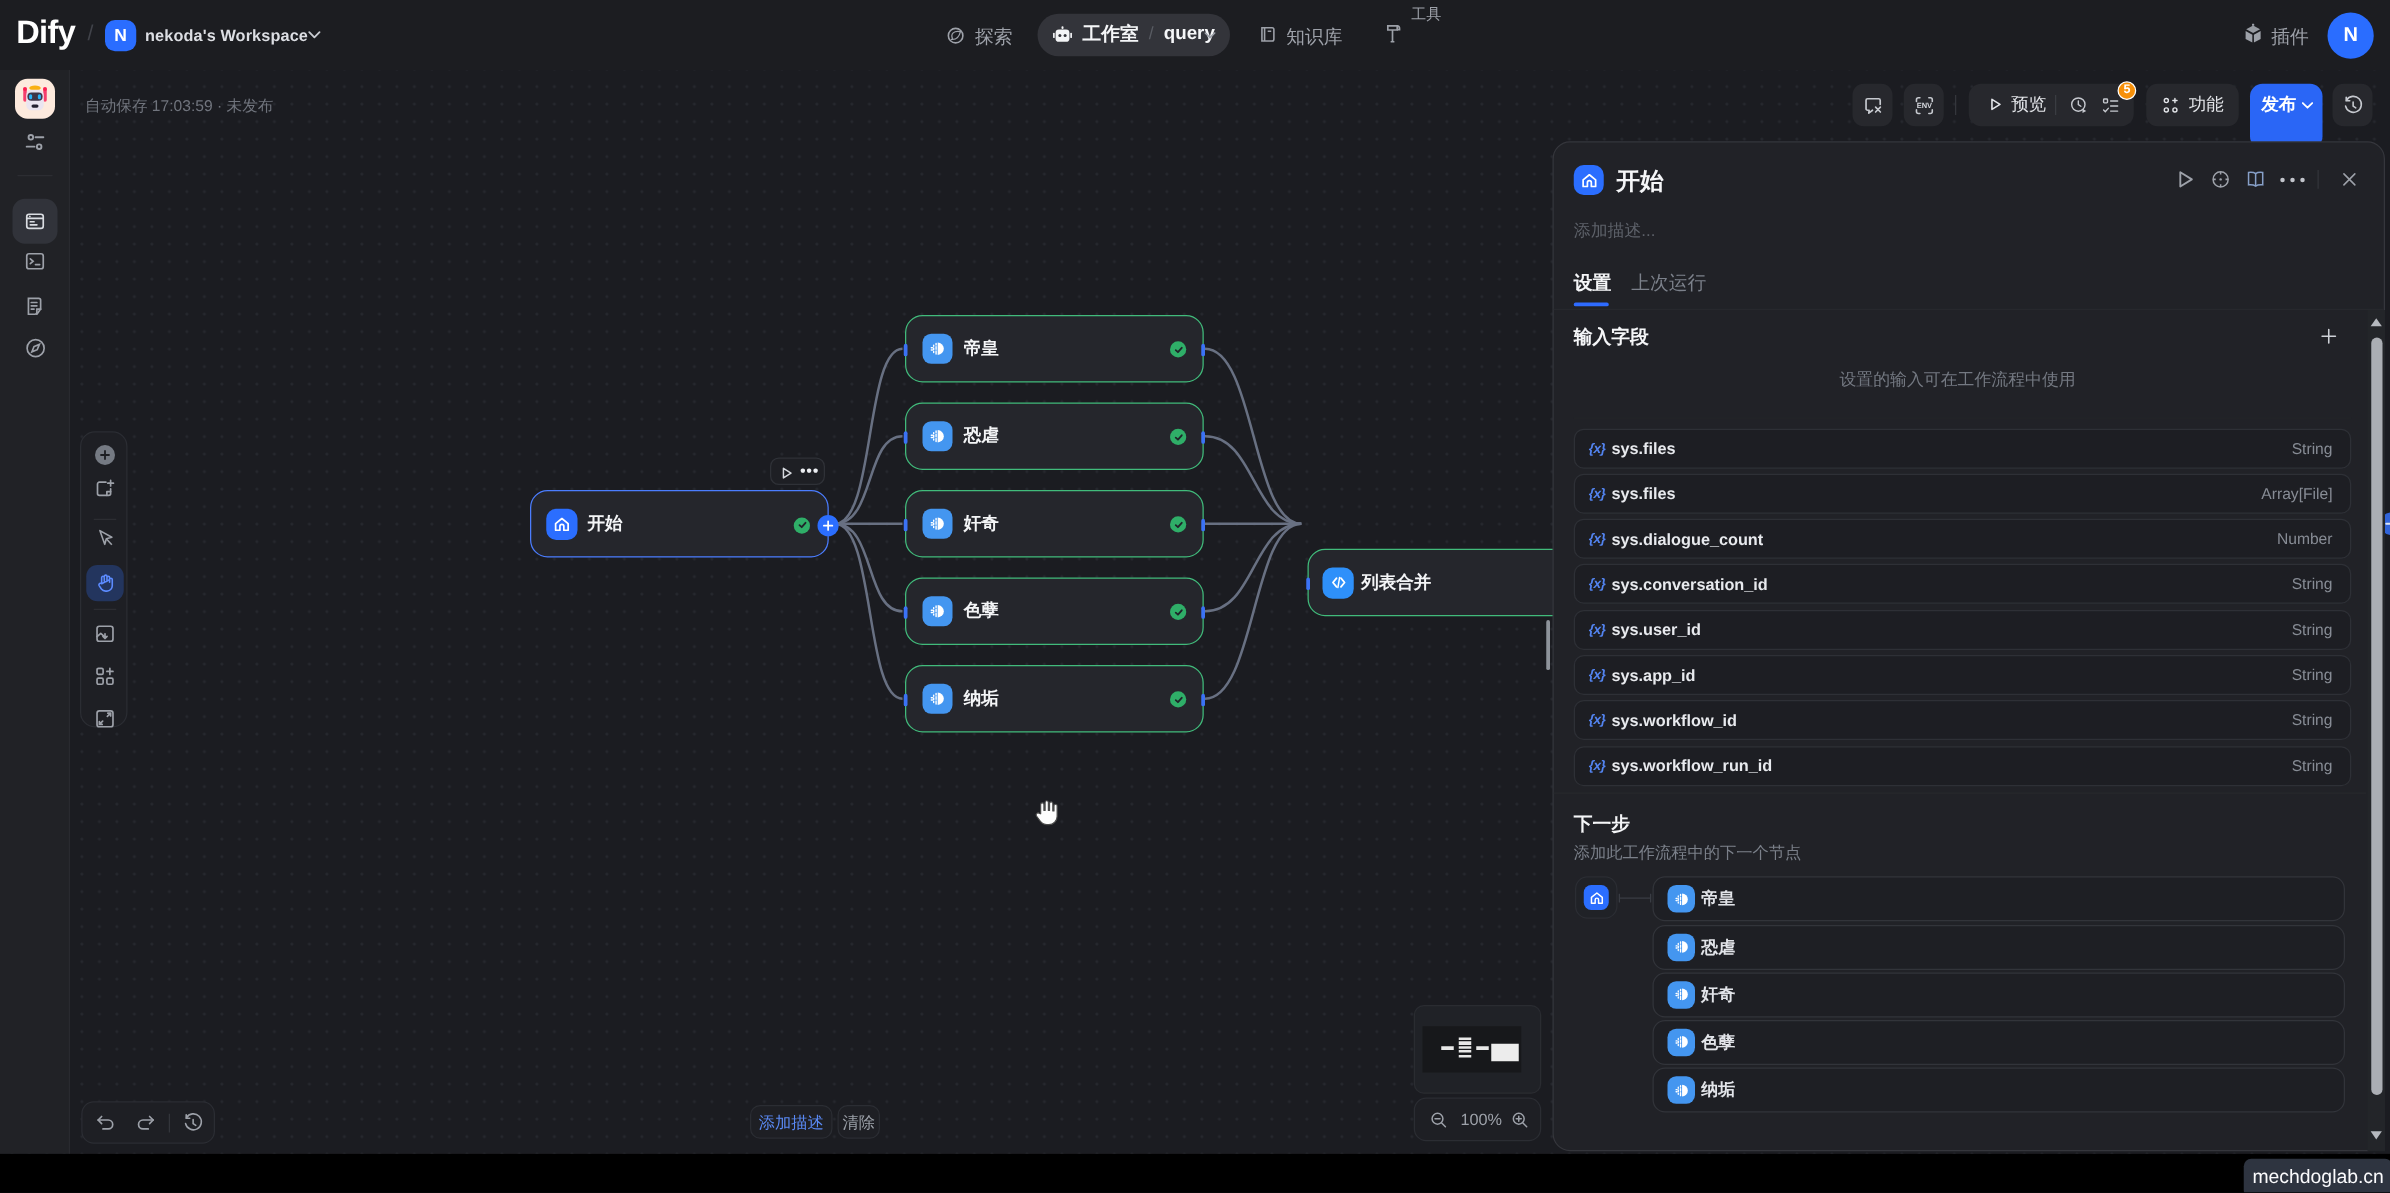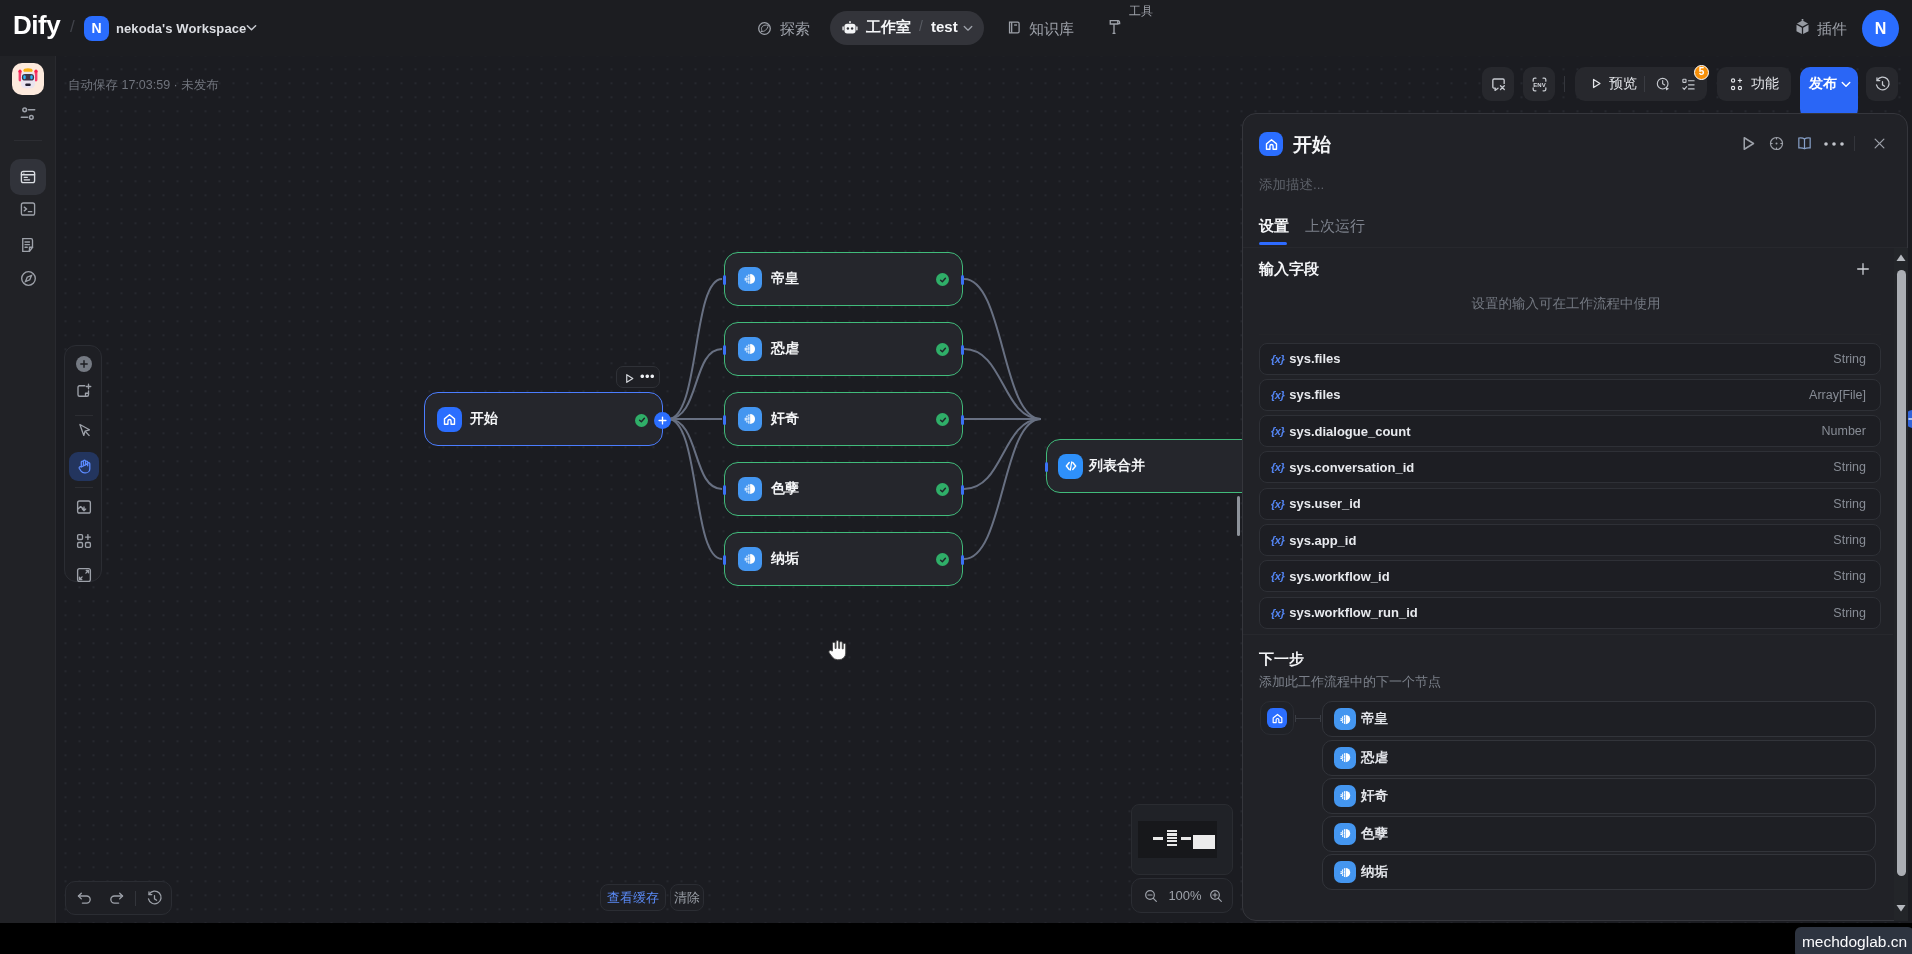--- a/index.html
+++ b/index.html
@@ -264,21 +264,21 @@
         <svg class="abs" style="left:11px;top:8px;" width="18" height="18" viewBox="0 0 24 24" fill="#f3f4f6">
             <rect x="4.6" y="6.2" width="14.8" height="13" rx="3.6"></rect>
             <rect x="10.9" y="2.6" width="2.2" height="3" rx="1"></rect>
             <rect x="1.9" y="9.6" width="1.8" height="5.6" rx="0.9"></rect>
             <rect x="20.3" y="9.6" width="1.8" height="5.6" rx="0.9"></rect>
             <circle cx="9.2" cy="12.6" r="1.6" fill="#313238"></circle>
             <circle cx="14.8" cy="12.6" r="1.6" fill="#313238"></circle>
           </svg>
         <div class="abs" style="left:36px;top:7px;color:#f5f6f8;font-size:15px;font-weight:700;">工作室</div>
         <div class="abs" style="left:89px;top:7px;color:#595c63;font-size:14px;">/</div>
-        <div class="abs" style="left:101px;top:7px;color:#f5f6f8;font-size:15px;font-weight:700;">test</div>
+        <div class="abs" style="left:101px;top:7px;color:#f5f6f8;font-size:15px;font-weight:700;">query</div>
         <svg class="abs" style="left:133px;top:14px;" width="10" height="7" viewBox="0 0 12 8">
             <path d="M1.5,1.5 L6,6 L10.5,1.5" stroke="#9da1a9" stroke-width="1.6" fill="none" stroke-linecap="round" stroke-linejoin="round"></path>
           </svg>
       </div>
       <svg class="abs" style="left:1006px;top:19px;" width="17" height="17" viewBox="0 0 24 24" fill="none" stroke="#9da1a9" stroke-width="1.8">
           <path d="M5 4.5 h11.5 a2 2 0 0 1 2 2 v11 a2 2 0 0 1 -2 2 H5 Z"></path>
           <path d="M8 4.5 V19.5"></path>
           <path d="M11.5 8.5 h4"></path>
         </svg>
       <div class="abs hnav" style="left:1029px;top:20px;font-size:15px;font-family:Liberation Serif, serif;">知识库</div>
@@ -391,21 +391,21 @@
           <path d="M20.5 8.5 H9 a5 5 0 0 0 0 10 h6"></path>
         </svg>
       <div class="abs" style="left:69px;top:9px;width:1px;height:15px;background:#33353b;"></div>
       <svg class="abs" style="left:80px;top:8px;" width="17" height="17" viewBox="0 0 24 24" fill="none" stroke="#9da1a9" stroke-width="1.8" stroke-linecap="round">
           <path d="M4.5 6 a9 9 0 1 1 -1 6.5"></path>
           <path d="M4.2 2.5 V6.5 H8.2"></path>
           <path d="M12 8 V12.5 L15 14.5"></path>
         </svg>
     </div>
 
-    <div class="abs" style="left:600px;top:884px;width:66px;height:27px;background:#1e1f24;border:1px solid #2b2d33;border-radius:8px;color:#5a8af5;font-size:13px;text-align:center;line-height:25px;">查看缓存</div>
+    <div class="abs" style="left:600px;top:884px;width:66px;height:27px;background:#1e1f24;border:1px solid #2b2d33;border-radius:8px;color:#5a8af5;font-size:13px;text-align:center;line-height:25px;">添加描述</div>
     <div class="abs" style="left:670px;top:884px;width:34px;height:27px;background:#1e1f24;border:1px solid #2b2d33;border-radius:8px;color:#9ba0a8;font-size:13px;text-align:center;line-height:25px;">清除</div>
 
     <div class="abs" style="left:1131px;top:804px;width:102px;height:71px;background:#202227;border-radius:8px;border:1px solid #2a2c31;">
       <div class="abs" style="left:6px;top:16px;width:79px;height:37px;background:#17181b;"></div>
       <div class="abs" style="left:21px;top:32px;width:10px;height:2.5px;background:#e8e8e8;"></div>
       <div class="abs" style="left:35px;top:25px;width:10px;height:2.2px;background:#e8e8e8;"></div>
       <div class="abs" style="left:35px;top:28.4px;width:10px;height:2.2px;background:#e8e8e8;"></div>
       <div class="abs" style="left:35px;top:31.8px;width:10px;height:2.2px;background:#e8e8e8;"></div>
       <div class="abs" style="left:35px;top:35.2px;width:10px;height:2.2px;background:#e8e8e8;"></div>
       <div class="abs" style="left:35px;top:38.6px;width:10px;height:2.2px;background:#e8e8e8;"></div>

